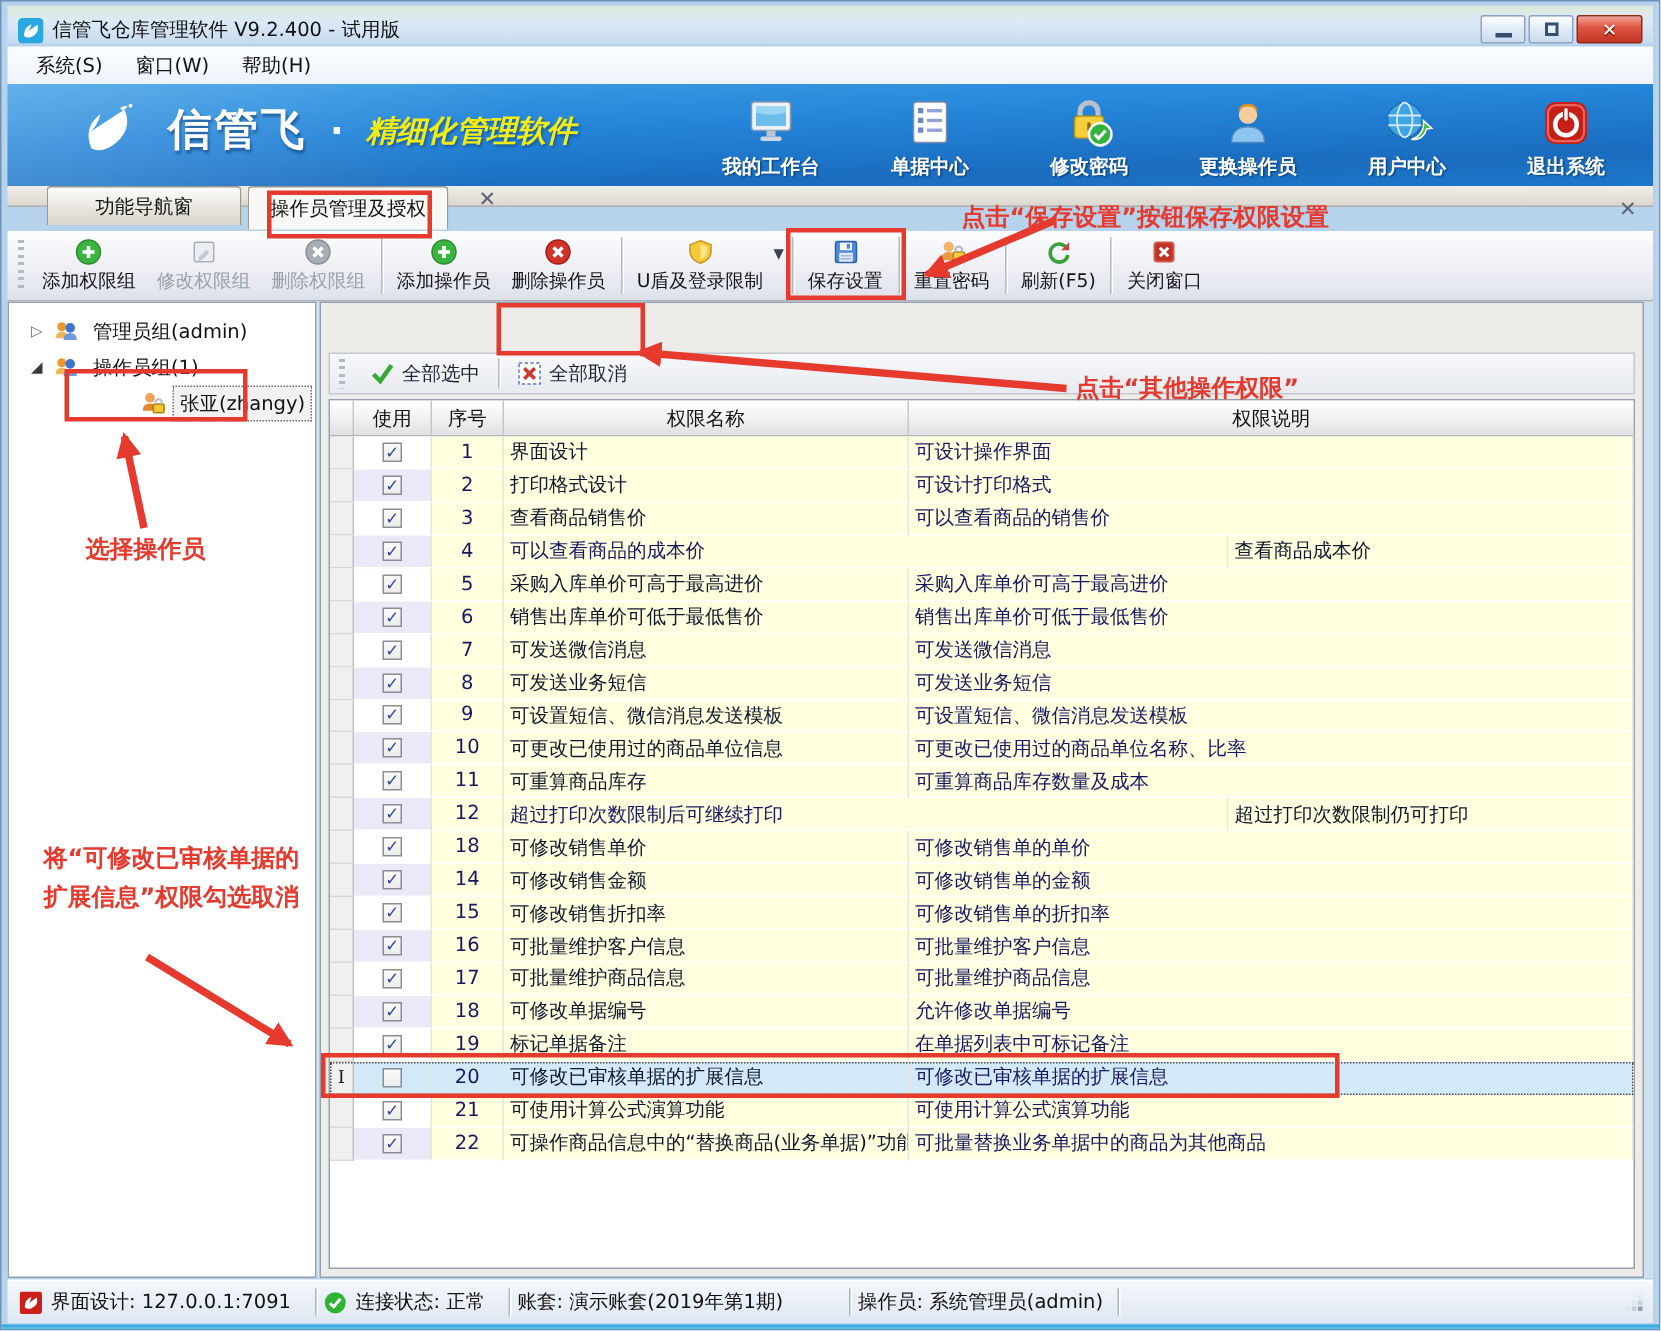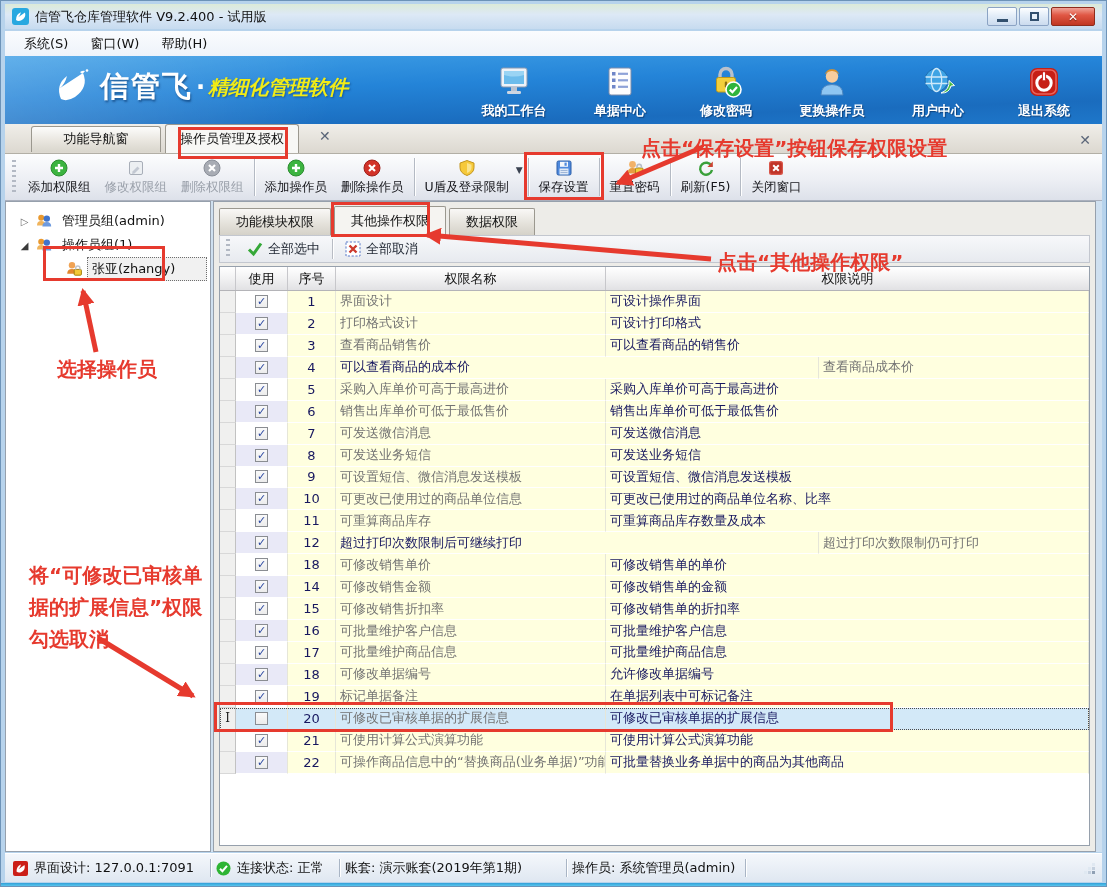--- a/index.html
+++ b/index.html
@@ -3,68 +3,68 @@
 <meta charset="utf-8">
 <style>
 *{margin:0;padding:0;box-sizing:border-box}
 html,body{width:1107px;height:887px;overflow:hidden}
 body{font-family:"DejaVu Sans","Liberation Sans",sans-serif;font-size:13px;color:#111;position:relative;cursor:default}
 .window{position:absolute;inset:0;background:#b7d3ec;border:1px solid #6d93b8}
 .window::after{content:"";position:absolute;left:0;right:0;bottom:0;height:3px;background:linear-gradient(#2f9fd8,#5cc6ec)}
 [data-interactable="true"]{cursor:pointer}
 
 
-.titlebar{position:absolute;left:4px;right:4px;top:3px;height:25px;display:flex;align-items:center;padding:0 7px;background:linear-gradient(#f5f9fd,#dcead8 0%,#dde9f6 42%,#c7dbef)}
+.titlebar{position:absolute;left:4px;right:4px;top:3px;height:25px;display:flex;align-items:flex-end;padding:0 7px;background:linear-gradient(#f5f9fd,#dcead8 0%,#dde9f6 42%,#c7dbef)}
 .titlebar .icn{width:17px;height:17px;margin-right:6px;flex:none}
 .win-controls{margin-left:auto;display:flex;gap:2px}
 .win-btn{width:30px;height:19px;border:1px solid #8ba3c4;border-radius:2px;background:linear-gradient(#fdfeff,#e3edf8 45%,#cbdbee);display:flex;align-items:center;justify-content:center}
 .win-btn.close{width:44px;background:linear-gradient(#f0a396,#e05744 42%,#c03622);border-color:#8e2c1c;color:#fff;font-weight:bold}
 .glyph-min{width:11px;height:3px;background:#33506e;margin-top:7px}
 .glyph-max{width:9px;height:9px;border:2px solid #33506e;background:#e8f0f8}
 .glyph-close{color:#fff;font-size:12px;font-weight:bold;text-shadow:0 1px 1px #701808}
 
 
 .menubar{position:absolute;left:4px;right:4px;top:30px;height:25px;background:linear-gradient(#fafcfe,#eef3fa);display:flex;align-items:center;padding-left:8px}
 .menu-item{padding:3px 11px}
 
 
 .banner{position:absolute;left:4px;right:4px;top:55px;height:68px;background:linear-gradient(178deg,#3f9fe6 0%,#2484d8 40%,#1a6cbe 78%,#1e77ca 100%);overflow:hidden}
 .banner::before{content:"";position:absolute;left:-60px;top:-30px;width:620px;height:150px;background:linear-gradient(115deg,rgba(255,255,255,.22),rgba(255,255,255,0) 62%);transform:rotate(-6deg)}
-.brand{position:absolute;left:44px;top:11px;display:flex;align-items:center;gap:3px}
+.brand{position:absolute;left:44px;top:11px;display:flex;align-items:center;gap:15px}
 .brand-name{color:#fff;font-size:29px;font-weight:bold;letter-spacing:2px;text-shadow:1px 2px 2px rgba(0,40,90,.5)}
 .brand-dot{color:#fff;font-size:24px;font-weight:bold}
 .brand-slogan{color:#f2ec16;font-size:20px;font-weight:bold;font-style:italic;text-shadow:1px 1px 2px rgba(0,40,90,.45)}
 .banner-actions{position:absolute;right:16px;top:7px;display:flex;gap:22px}
 .banner-action{width:84px;display:flex;flex-direction:column;align-items:center}
 .banner-action .bi{height:37px;display:flex;align-items:flex-end}
 .banner-action .ba-label{color:#fff;font-weight:bold;font-size:13px;margin-top:2px;text-shadow:1px 1px 1px rgba(0,30,70,.55);white-space:nowrap}
 
 
-.tabstrip{position:absolute;left:4px;right:4px;top:123px;height:30px;background:linear-gradient(#f0eee9,#dcd8d0);border-bottom:1px solid #b2afa6;display:flex;align-items:center;padding-left:26px}
+.tabstrip{position:absolute;left:4px;right:4px;top:123px;height:14px;background:linear-gradient(#f0eee9,#dcd8d0);border-bottom:1px solid #b2afa6;display:flex;align-items:flex-start;padding-left:26px}
 .doc-tab{height:26px;display:flex;align-items:center;justify-content:center;border:1px solid #9b988f;border-bottom:none;border-radius:3px 3px 0 0;background:linear-gradient(#fcfcfb,#e9e6df 55%,#d9d6cd);padding:0 14px;margin-right:4px;white-space:nowrap}
 .doc-tab.first{width:130px}
 .doc-tab.active{background:#f7f7f5;height:29px;position:relative;z-index:2}
 .tab-close-x,.panel-close-x{color:#5a6578;font-size:14px;font-weight:bold;line-height:1;padding:2px 4px}
 .tab-close-x{margin:0 0 6px 12px}
 .panel-close-x{position:absolute;right:7px;top:7px}
 
 
 .toolbar{position:absolute;left:4px;right:4px;top:153px;height:47px;background:linear-gradient(#fcfdfe,#edeff4 55%,#dde1ea);border-bottom:1px solid #aab0bd;display:flex;align-items:center;padding-left:7px}
 .grip{width:4px;height:34px;margin-right:5px;background:repeating-linear-gradient(180deg,#b3b9c4 0 2px,rgba(0,0,0,0) 2px 5px)}
 .tb-btn{height:42px;display:flex;flex-direction:column;align-items:center;justify-content:center;gap:2px;padding:0 7px;border-radius:3px;white-space:nowrap}
 .tb-btn .tb-label{font-size:12.5px;color:#15151a}
 .tb-btn.disabled .tb-label{color:#9aa0aa}
 .tb-sep{width:1px;height:38px;background:#b4bac4;box-shadow:1px 0 0 #fff;margin:0 3px;flex:none}
 .tb-dd{font-size:9px;color:#3a4250;align-self:center;margin:0 2px 14px 0}
 
 
 .main{position:absolute;left:4px;right:4px;top:200px;bottom:34px;background:#cfe0f0}
 .tree-panel{position:absolute;left:0;top:0;width:206px;bottom:0;background:#fff;border:1px solid #96a0ac;padding-top:7px}
 .tree-item{height:24px;display:flex;align-items:center;gap:4px;padding-left:12px;white-space:nowrap}
-.tree-item.child{padding-left:42px}
+.tree-item.child{padding-left:70px}
 .exp{width:13px;flex:none;font-size:10px;color:#6e6e6e;text-align:center}
 .exp.expanded{color:#3a3a3a}
 .tree-icon{width:18px;height:18px;flex:none}
 .tree-label{padding:2px 4px;border:1px dotted rgba(0,0,0,0)}
 .tree-label.selected{border:1px dotted #6e6e6e;background:#f1f1f1;flex:1;margin-right:3px}
 
 .content-panel{position:absolute;left:208px;right:6px;top:0;bottom:0;background:#edece8;border:1px solid #96a0ac}
 .perm-tabs{position:absolute;left:5px;top:4px;height:29px;display:flex;align-items:flex-end}
 .perm-tab{height:27px;padding:0 16px;display:flex;align-items:center;border:1px solid #9b988f;border-bottom:none;border-radius:2px 2px 0 0;background:linear-gradient(#f9f8f6,#e3e0d9 60%,#d5d2c9);margin-right:3px;white-space:nowrap}
 .perm-tab.active{background:#f5f4f1;height:29px}
@@ -78,38 +78,38 @@
 .grid{position:absolute;left:5px;right:5px;top:64px;bottom:5px;border:1px solid #96a0ac;background:#fff;overflow:hidden}
 .grid-header{display:flex;height:24px;background:linear-gradient(#ffffff,#f0f0f1 55%,#e1e1e4);border-bottom:1px solid #b4b4b8}
 .gh-cell{display:flex;align-items:center;justify-content:center;border-right:1px solid #c7c7cb;height:100%}
 .w-sel{width:16px;flex:none}.w-use{width:52px;flex:none}.w-no{width:48px;flex:none}.w-name{width:270px;flex:none}.w-desc{flex:1}
 .grid-row{display:flex;height:21.95px;position:relative}
 .gc{display:flex;align-items:center;border-right:1px solid #e6e6d8;border-bottom:1px solid #fff;overflow:hidden;white-space:nowrap}
 .gc.c-sel{width:16px;flex:none;background:#f0f0ef;border-right:1px solid #c2c2c2;border-bottom:1px solid #d8d8d8;justify-content:center;font-family:"DejaVu Serif","Liberation Serif",serif;font-size:12px;color:#222}
 .gc.c-use{width:52px;flex:none;justify-content:center;background:#fff}
 .grid-row.alt .gc.c-use{background:#e9e9f7}
 .gc.c-no{width:48px;flex:none;justify-content:center;background:#ffffdf;color:#17175f}
-.gc.c-name{width:270px;flex:none;padding-left:4px;background:#ffffdf;color:#737373}
+.gc.c-name{width:270px;flex:none;padding-left:4px;background:#ffffdf;color:#0f172a}
 .gc.c-desc{flex:1;padding-left:4px;background:#ffffdf;color:#17175f}
 .grid-row.selected{outline:1px dotted #4a4a4a;outline-offset:-1px;z-index:2}
 .grid-row.selected .gc.c-use,.grid-row.selected .gc.c-no,.grid-row.selected .gc.c-name,.grid-row.selected .gc.c-desc{background:#d3e9f8;border-bottom-color:#d3e9f8}
 .cb{width:13px;height:13px;border:1px solid #8a8d92;background:linear-gradient(#fafafa,#ececec);display:flex;align-items:center;justify-content:center;font-size:11px;font-weight:bold;color:#2b47a0;line-height:1}
 .cb.checked::after{content:"✓"}
 
 
 .statusbar{position:absolute;left:4px;right:4px;bottom:4px;height:29px;background:linear-gradient(#f4f7fb,#dfe7f1);border-top:1px solid #fff;display:flex;align-items:center;padding:0 6px 0 8px}
 .sb-seg{display:flex;align-items:center;gap:6px;flex:none;white-space:nowrap;overflow:hidden}
 .sb-sep{width:1px;height:18px;background:#a9b5c5;box-shadow:1px 0 0 #fff;margin:0 5px;flex:none}
 .s1{width:192px}.s2{width:118px}.s3{width:216px}.s4{width:168px}.s5{flex:1}
 .sb-grip{margin-left:auto;width:13px;height:13px;position:relative;flex:none}
 .sb-grip::before{content:"";position:absolute;right:1px;bottom:1px;width:3px;height:3px;background:#8fa0b4;box-shadow:-4px 0 0 #c4d0de,0 -4px 0 #c4d0de,-4px -4px 0 #dfe8f1,-8px 0 0 #dfe8f1,0 -8px 0 #dfe8f1}
 
 
 .ann-rect{position:absolute;border:3px solid #e63a2e;pointer-events:none;z-index:40}
-.ann-text{position:absolute;color:#e63a2e;font-weight:bold;font-size:20px;line-height:1.6;pointer-events:none;z-index:40;white-space:nowrap}
+.ann-text{position:absolute;color:#e63a2e;font-weight:bold;font-size:16px;line-height:1.6;pointer-events:none;z-index:40;white-space:nowrap}
 .ann-text.wrap{white-space:normal;width:180px}
 .ann-arrows{position:absolute;inset:0;pointer-events:none;z-index:40}
 .icn{display:inline-flex;line-height:0}
 </style>
 </head>
 <body>
 
 <div class="window" data-interactable="false">
 
   <div class="titlebar" data-interactable="false">
@@ -376,25 +376,20 @@
               <path d="M2.2 13.8 q0 -4.8 4.8 -4.8 t4.8 4.8 z" fill="#e2882e"></path>
               <rect x="9.2" y="9.4" width="7.2" height="5.8" rx="1" fill="#f3c835" stroke="#a5820f"></rect>
               <path d="M10.7 9.4 V8.2 a2.1 2.1 0 0 1 4.2 0 v1.2" fill="none" stroke="#c0c4cc" stroke-width="1.5"></path>
             </svg>
           </span>
           <span class="tree-label selected" data-interactable="false">张亚(zhangy)</span>
         </div>
       </div>
 
     <div class="content-panel" data-interactable="false">
-      <div class="perm-tabs" data-interactable="false" id="permtabs-slot">
-          <div class="perm-tab" data-interactable="true">功能模块权限</div>
-          <div class="perm-tab active" data-interactable="true">其他操作权限</div>
-          <div class="perm-tab" data-interactable="true">数据权限</div>
-        </div>
 
       <div class="select-bar" data-interactable="false">
         <div class="grip" data-interactable="true"></div>
         <div class="sel-btn" data-interactable="true">
           <span class="icn" id="selall-icon-slot" data-interactable="false">
               <svg viewBox="0 0 16 16" width="16" height="16">
                 <path d="M2 8.5 l4.5 4.5 L14 2.5" fill="none" stroke="#35a838" stroke-width="3"></path>
               </svg>
             </span>
           <span data-interactable="false">全部选中</span>

